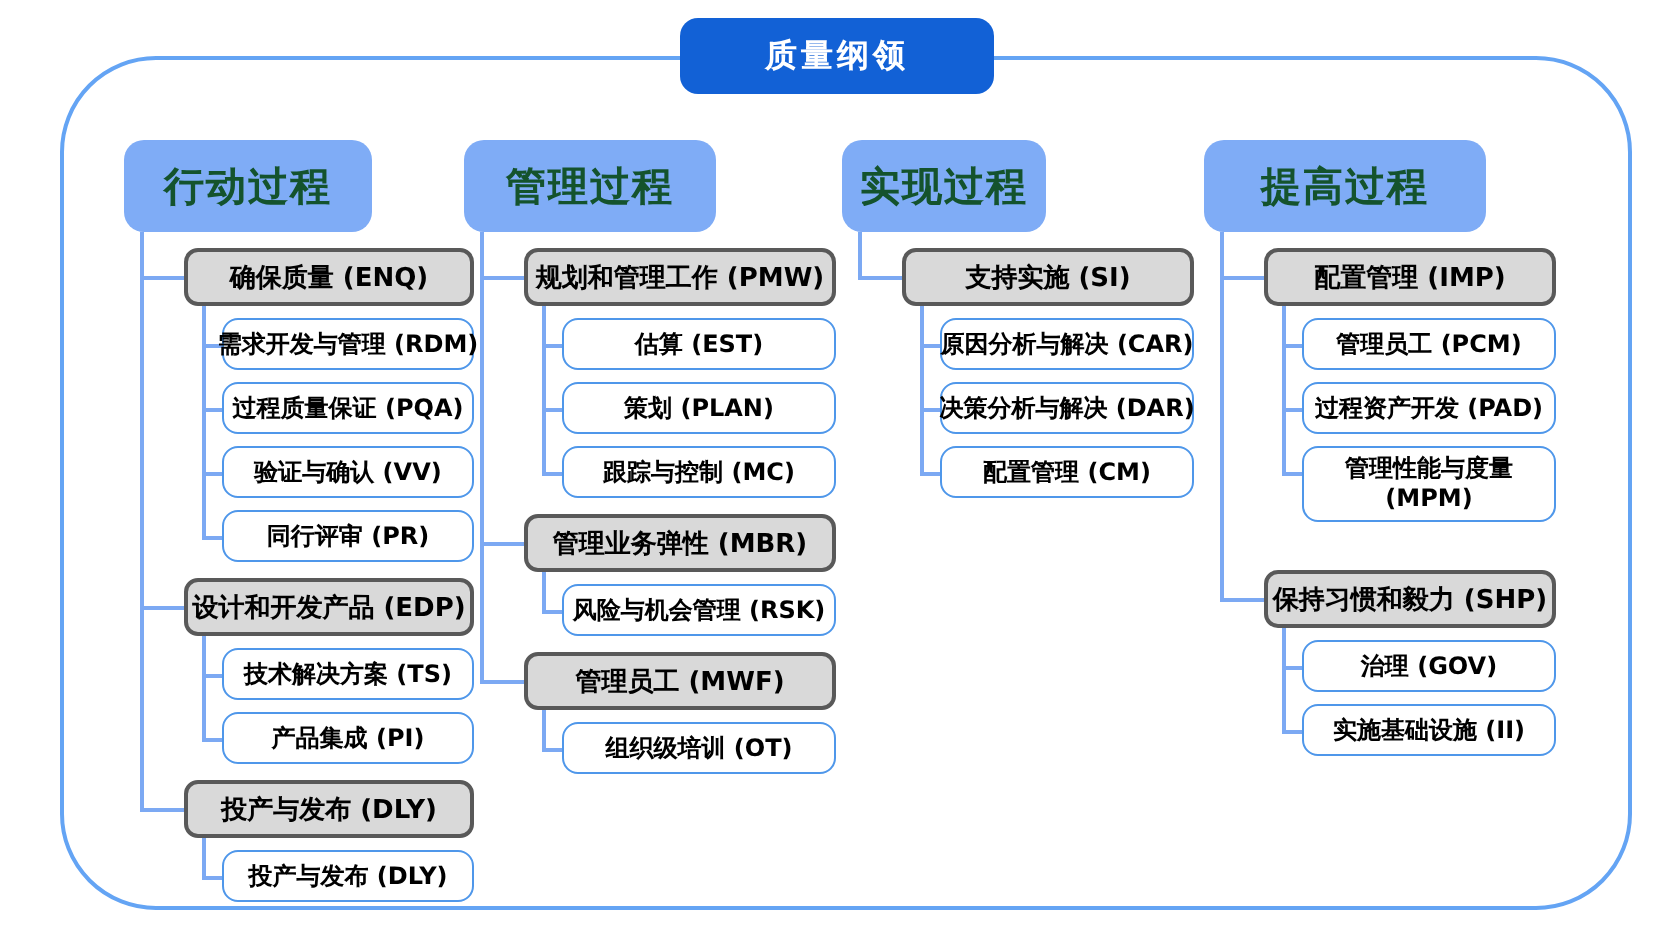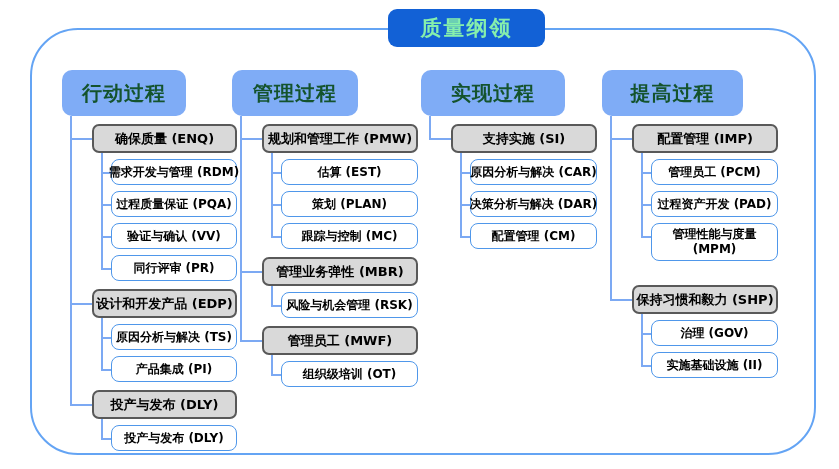--- a/index.html
+++ b/index.html
@@ -14,22 +14,22 @@
   .frame{
     position:absolute;left:30px;top:28px;width:786px;height:427px;
     border:2px solid var(--frame-border,#64a4f4);
     border-radius:48px;background:#fff;box-sizing:border-box;
   }
 
   
   .title{
     position:absolute;left:340px;top:9px;width:157px;height:38px;
     background:var(--accent,#1261d6);border-radius:9px;z-index:3;
-    color:#86efac;font-size:21px;font-weight:bold;letter-spacing:2px;
-    display:flex;align-items:center;justify-content:center;margin-left:48px;
+    color:#ffffff;font-size:16px;font-weight:bold;letter-spacing:2px;
+    display:flex;align-items:center;justify-content:center;
   }
 
   .column{position:absolute;top:70px;z-index:2;}
 
   .col-header{
     height:46px;background:var(--header-blue,#7facf6);border-radius:10px;
     color:#14532d;font-size:20px;font-weight:bold;letter-spacing:1px;
     display:flex;align-items:center;justify-content:center;
     box-sizing:border-box;
   }
@@ -100,21 +100,21 @@
               </div>
               <div class="child">
                 <div class="white-box">同行评审 (PR)</div>
               </div>
             </div>
           </div>
           <div class="group">
             <div class="gray-box">设计和开发产品 (EDP)</div>
             <div class="children">
               <div class="child">
-                <div class="white-box">原因分析与解决 (TS)</div>
+                <div class="white-box">技术解决方案 (TS)</div>
               </div>
               <div class="child">
                 <div class="white-box">产品集成 (PI)</div>
               </div>
             </div>
           </div>
           <div class="group">
             <div class="gray-box">投产与发布 (DLY)</div>
             <div class="children">
               <div class="child">
@@ -153,21 +153,21 @@
             <div class="gray-box">管理员工 (MWF)</div>
             <div class="children">
               <div class="child">
                 <div class="white-box">组织级培训 (OT)</div>
               </div>
             </div>
           </div>
         </div>
       </div>
       <div class="column" style="left: 421px; width: 176px;">
-        <div class="col-header" style="width: 144px;">实现过程</div>
+        <div class="col-header" style="width: 102px;">实现过程</div>
         <div class="groups">
           <div class="group">
             <div class="gray-box">支持实施 (SI)</div>
             <div class="children">
               <div class="child">
                 <div class="white-box">原因分析与解决 (CAR)</div>
               </div>
               <div class="child">
                 <div class="white-box">决策分析与解决 (DAR)</div>
               </div>

